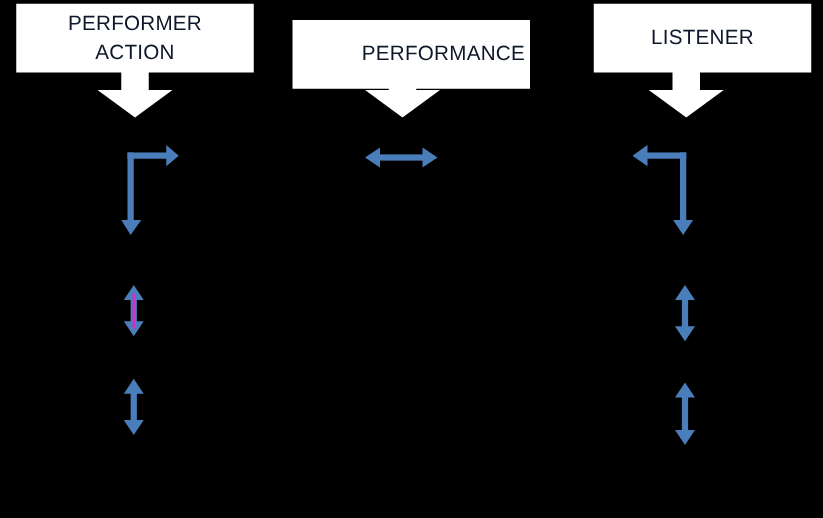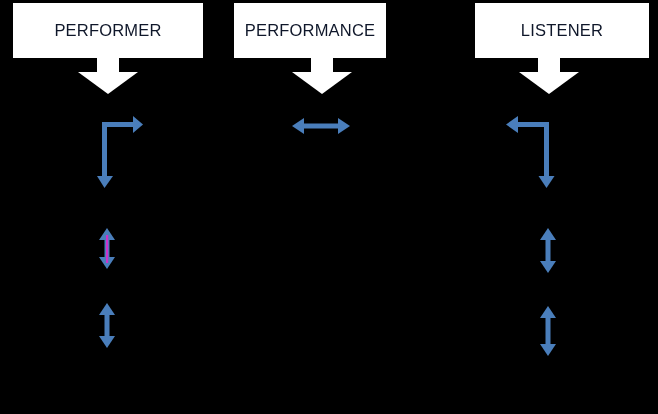--- a/index.html
+++ b/index.html
@@ -71,20 +71,21 @@
     overflow: visible;
   }
 </style>
 </head>
 <body>
 
 <div id="stage">
 
   <div class="label-box" style="left:13px; top:3px; width:190px; height:55px;">
     <span class="label-line">PERFORMER</span>
+    <span class="label-line">ACTION</span>
   </div>
 
   <div class="block-arrow" style="left:78px; top:57px; width:60px; height:38px;">
     <div class="shaft"></div>
     <div class="head"></div>
   </div>
 
   <div class="connector" style="left:90px; top:110px; width:70px; height:90px;">
     <svg width="70" height="90" viewBox="0 0 70 90">
 
@@ -108,21 +109,21 @@
   </div>
 
   <div class="connector" style="left:97px; top:300px; width:22px; height:52px;">
     <svg width="22" height="52" viewBox="0 0 22 52">
       <rect x="7.5" y="9" width="5" height="33" fill="#4a7ebb"></rect>
       <polygon points="2,15 18,15 10,3" fill="#4a7ebb"></polygon>
       <polygon points="2,36 18,36 10,48" fill="#4a7ebb"></polygon>
     </svg>
   </div>
 
-  <div class="label-box" style="left:234px; top:3px; width:152px; height:55px;">
+  <div class="label-box" style="left:234px; top:16px; width:190px; height:55px;align-items:flex-end;">
     <span class="label-line">PERFORMANCE</span>
   </div>
 
   <div class="block-arrow" style="left:292px; top:57px; width:60px; height:38px;">
     <div class="shaft"></div>
     <div class="head"></div>
   </div>
 
   <div class="connector" style="left:288px; top:115px; width:70px; height:24px;">
     <svg width="70" height="24" viewBox="0 0 70 24">

